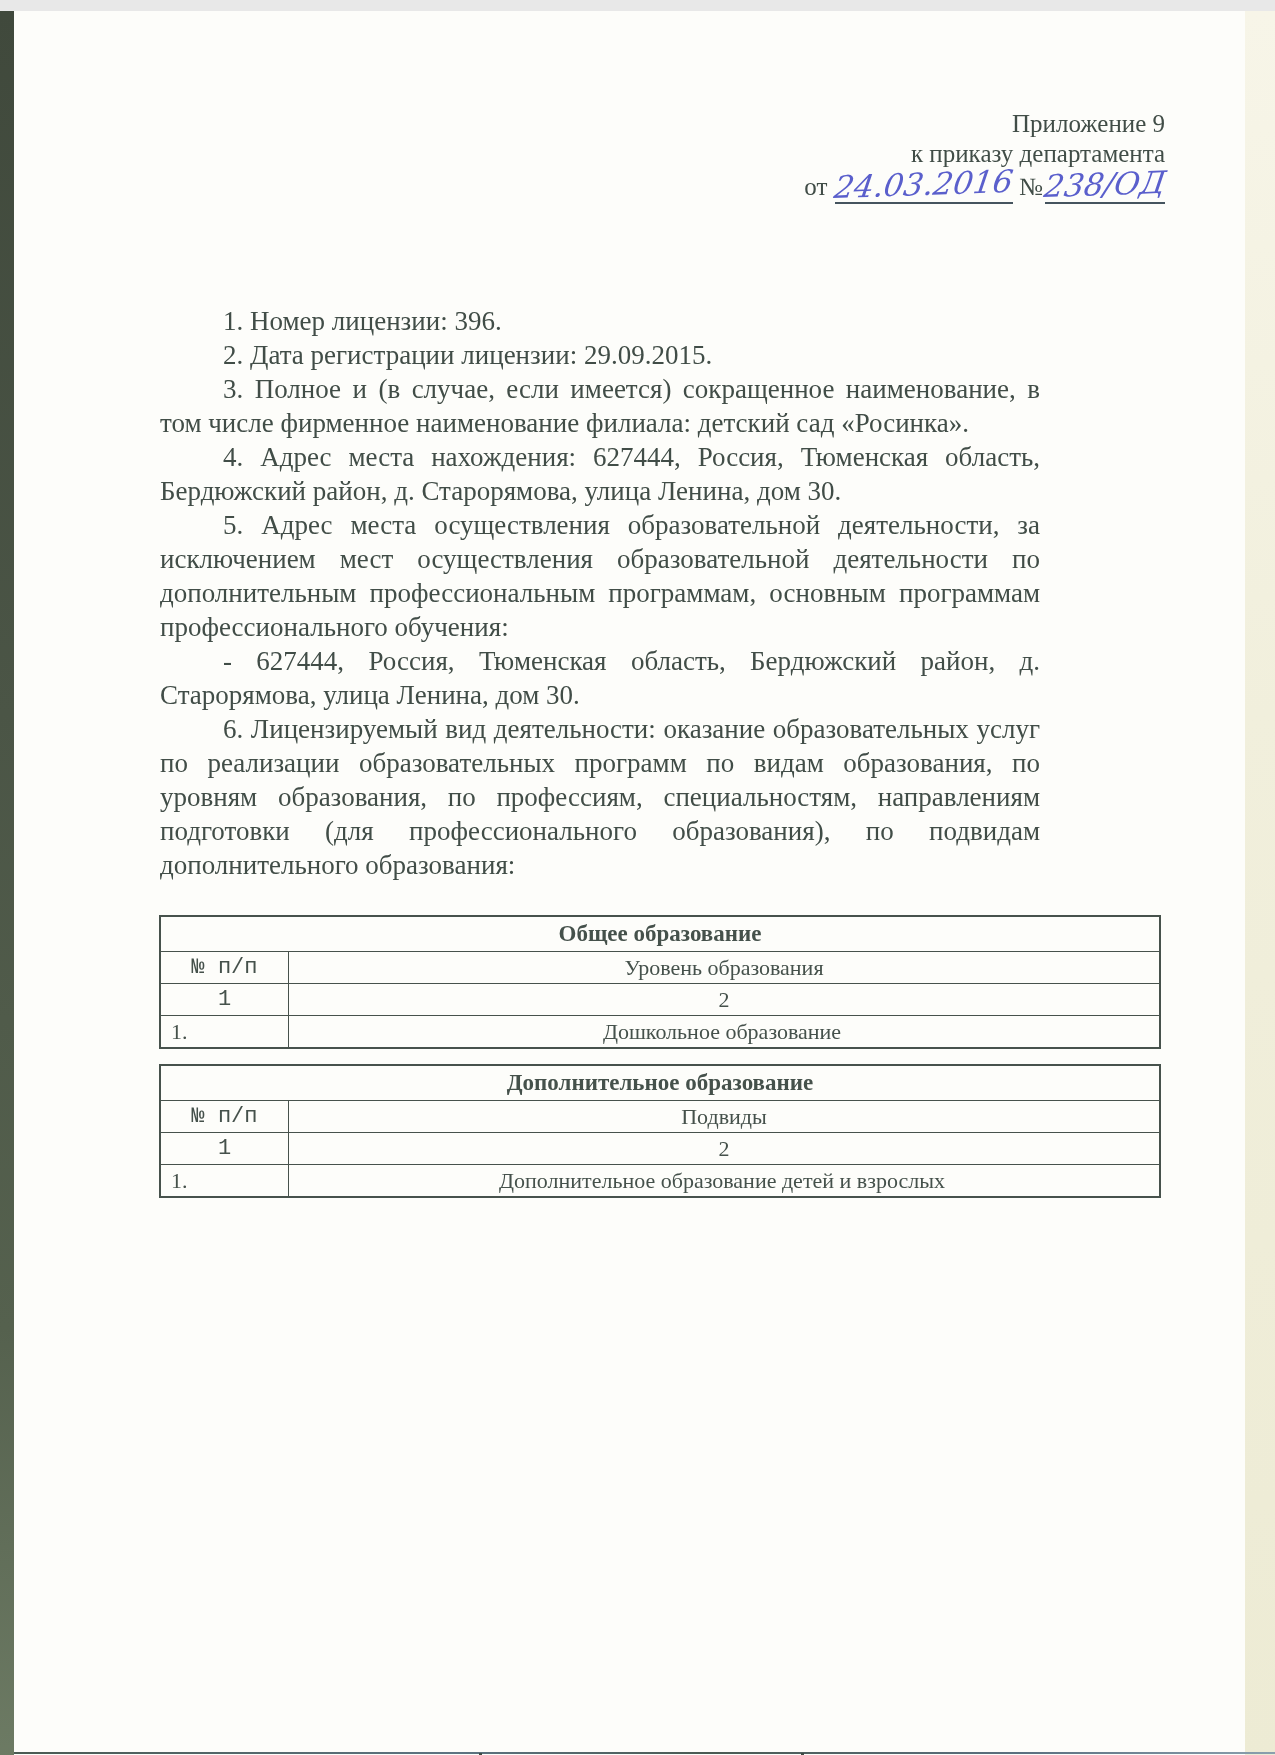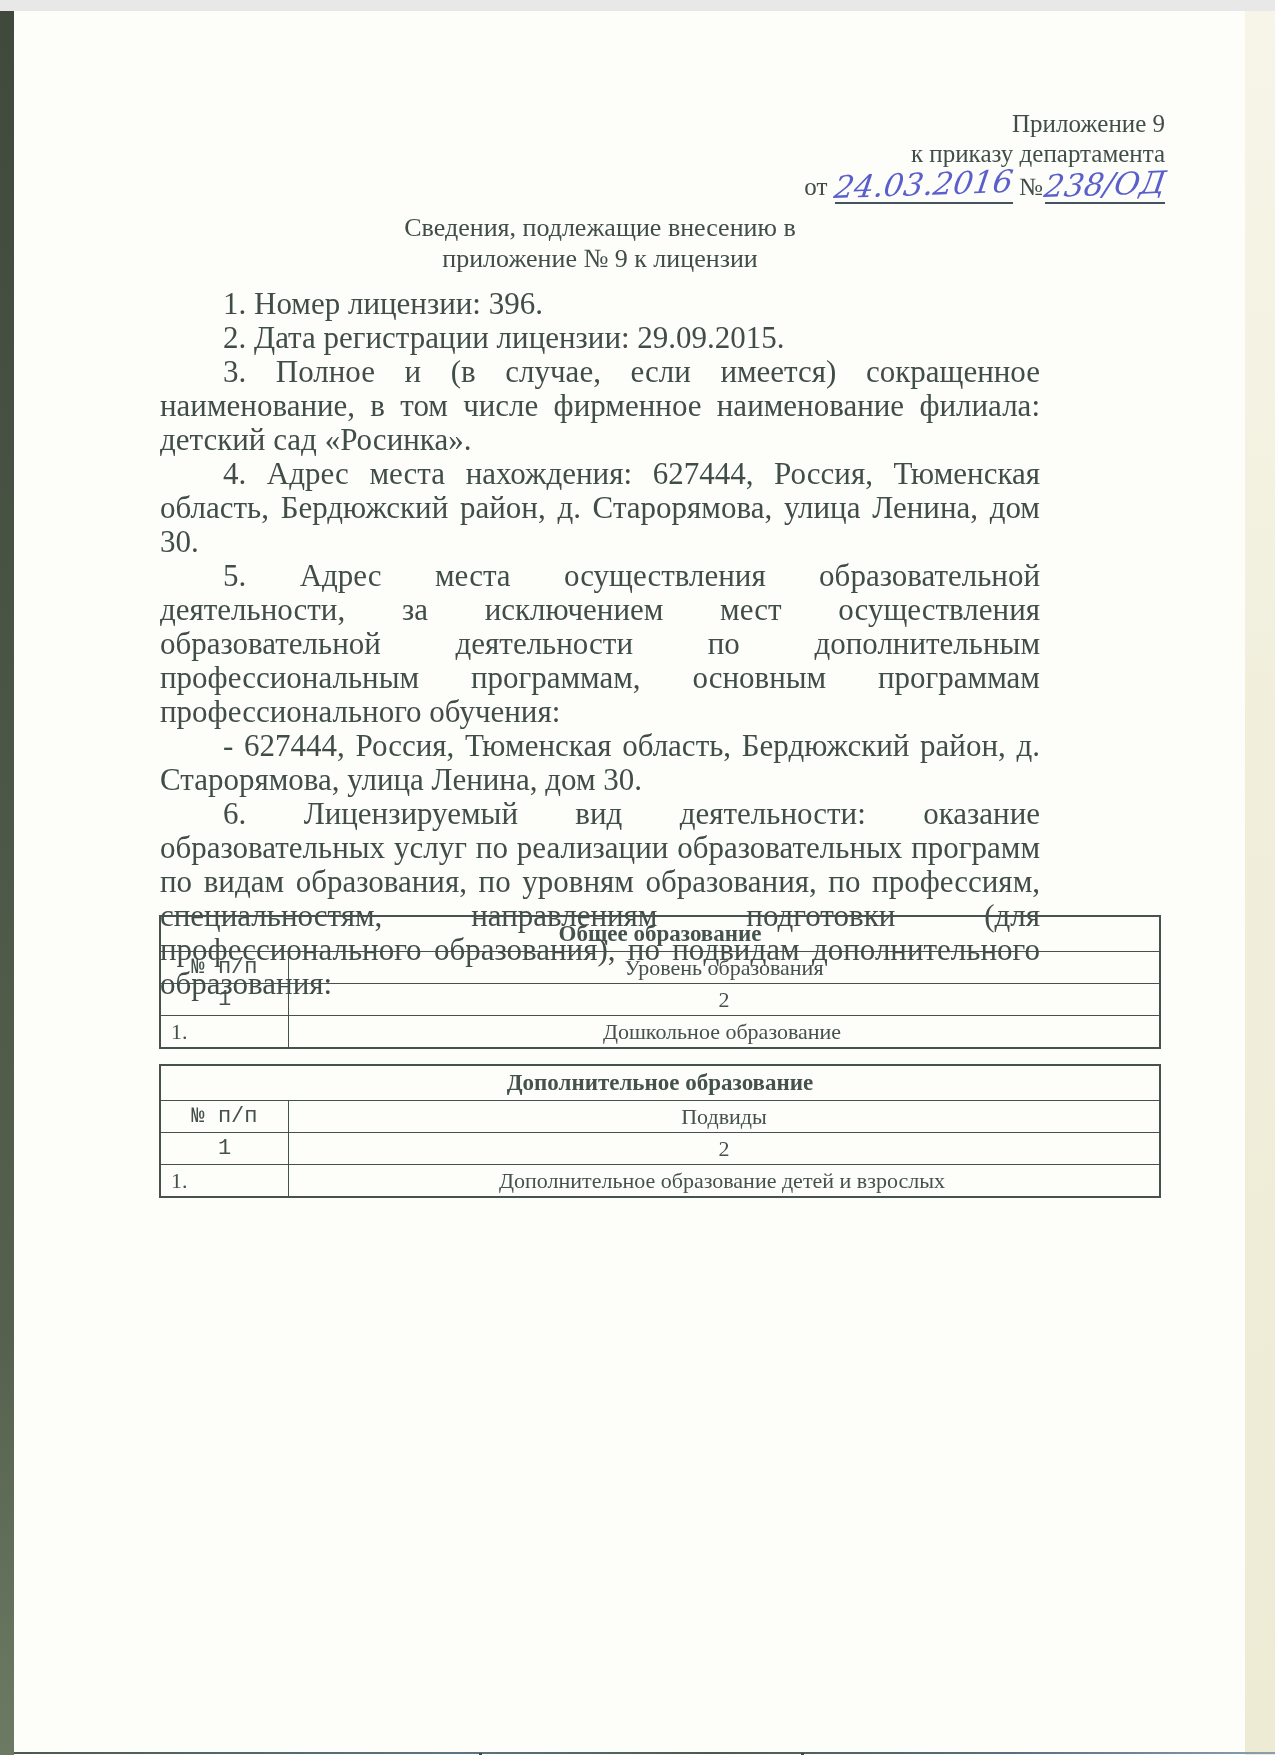--- a/index.html
+++ b/index.html
@@ -56,22 +56,22 @@
 
   
   .title-block {
     position:absolute; top:201px; left:160px; width:880px;
     text-align:center;
     font-size:26px; line-height:31px;
   }
 
   
   .body-block {
-    position:absolute; top:276px; left:160px; width:880px;
-    font-size:31px; line-height:34px;
+    position:absolute; top:293px; left:160px; width:880px;
+    font-size:27px; line-height:34px;
     text-align:justify;
   }
   .body-block p { margin:0; text-indent:63px; }
 
   
   .doc-table {
     position:absolute; left:160px; width:1000px;
     border-collapse:collapse;
     font-size:22px;
     color:#45514b;
@@ -100,24 +100,20 @@
   <div class="scan-right"></div>
 
   <div class="header-block">
     <div>Приложение 9</div>
     <div>к приказу департамента</div>
     <div class="order-line">
       <span>от</span><span class="blank date"><span class="hw">24.03.2016</span></span><span>№</span><span class="blank num"><span class="hw">238/ОД</span></span>
     </div>
   </div>
 
-  <div class="title-block">
-    <div>Сведения, подлежащие внесению в</div>
-    <div>приложение № 9 к лицензии</div>
-  </div>
 
   <div class="body-block">
     <p>1. Номер лицензии: 396.</p>
     <p>2. Дата регистрации лицензии: 29.09.2015.</p>
     <p>3. Полное и (в случае, если имеется) сокращенное наименование, в том числе фирменное наименование филиала: детский сад «Росинка».</p>
     <p>4. Адрес места нахождения: 627444, Россия, Тюменская область, Бердюжский район, д. Старорямова, улица Ленина, дом 30.</p>
     <p>5. Адрес места осуществления образовательной деятельности, за исключением мест осуществления образовательной деятельности по дополнительным профессиональным программам, основным программам профессионального обучения:</p>
     <p>- 627444, Россия, Тюменская область, Бердюжский район, д. Старорямова, улица Ленина, дом 30.</p>
     <p>6. Лицензируемый вид деятельности: оказание образовательных услуг по реализации образовательных программ по видам образования, по уровням образования, по профессиям, специальностям, направлениям подготовки (для профессионального образования), по подвидам дополнительного образования:</p>
   </div>

